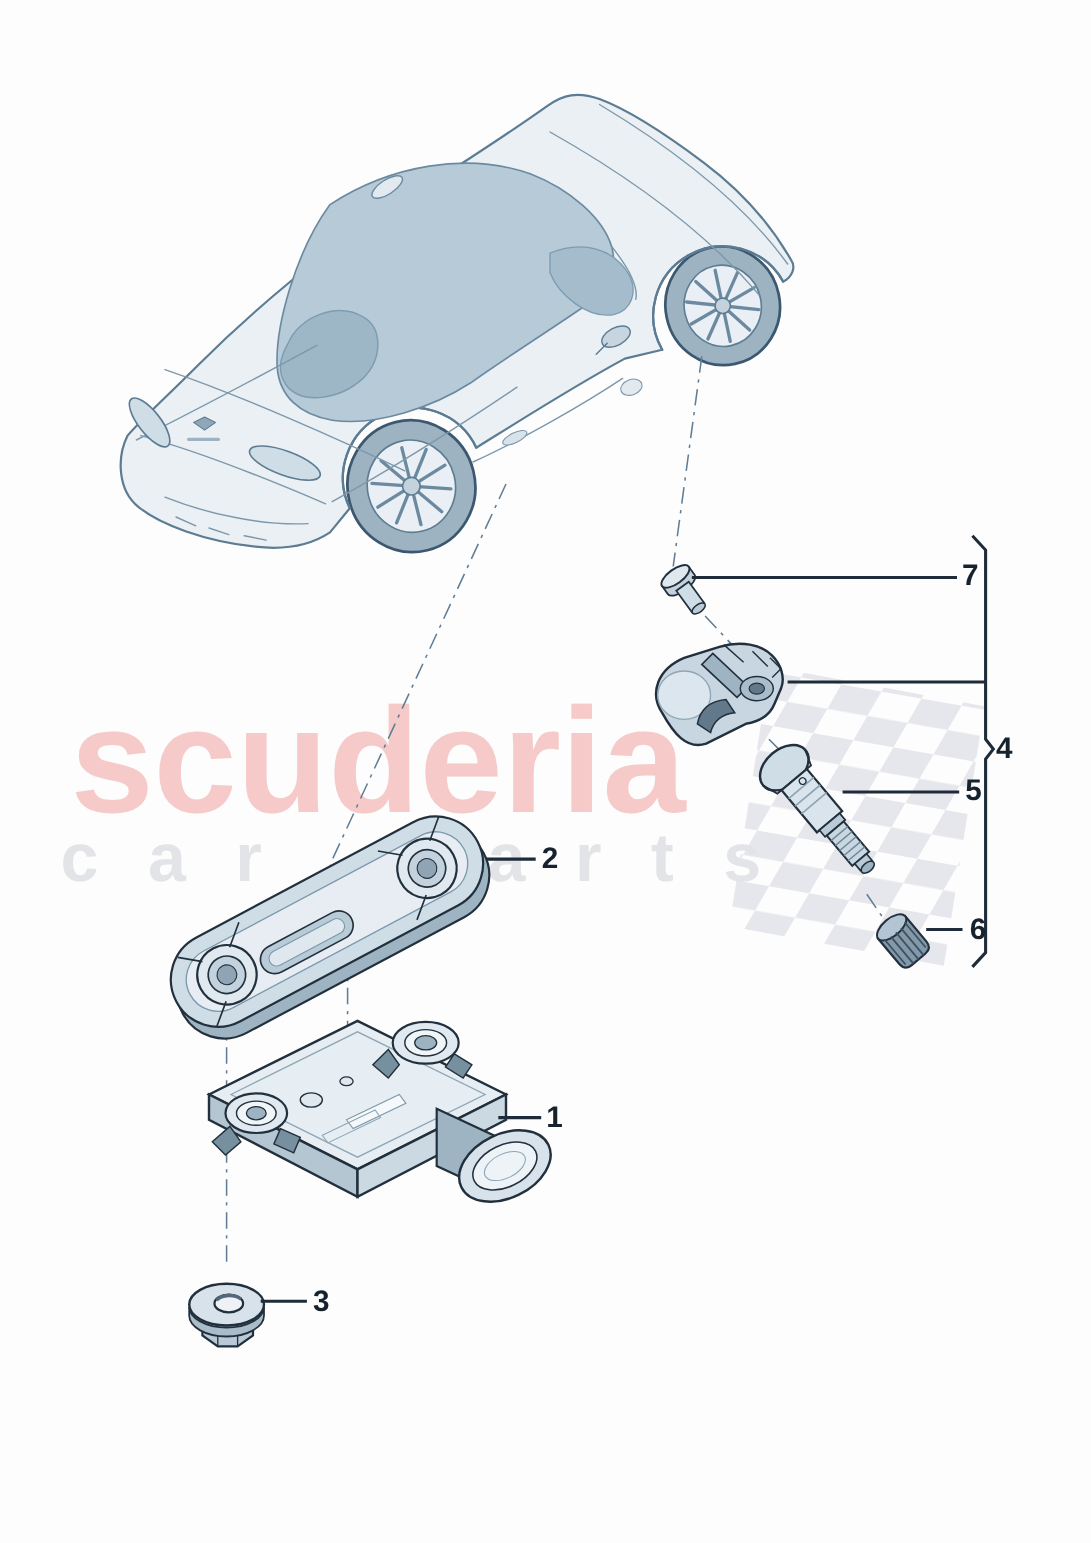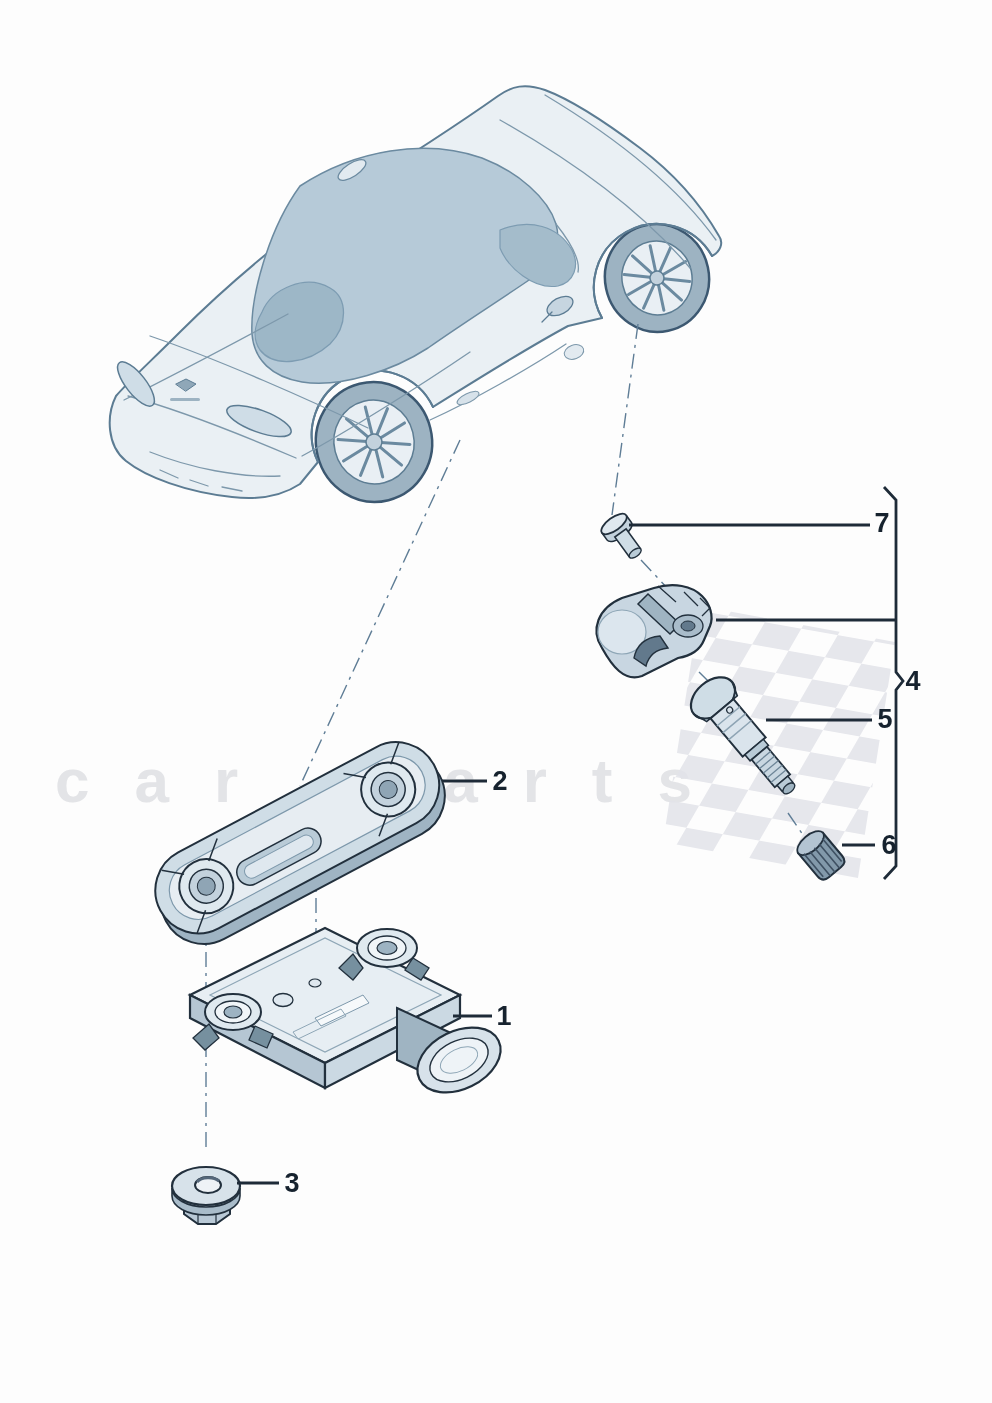--- a/index.html
+++ b/index.html
@@ -21,20 +21,21 @@
   .callout{
     position:absolute;z-index:3;transform:translate(-50%,-50%);
     font-size:27px;font-weight:bold;color:#16222e;line-height:1;
   }
 </style>
 </head>
 <body>
 
 <div class="page">
 
+  <div class="watermark-brand" style="color: rgb(246, 202, 200);">scuderia</div>
   <div class="watermark-tagline" style="color: rgb(227, 228, 231);">car parts</div>
 
   <svg class="diagram-svg" width="992" height="1403" viewBox="0 0 992 1403">
     <defs>
       <pattern id="chk" width="74" height="48" patternUnits="userSpaceOnUse" patternTransform="rotate(10) skewX(-20)">
         <rect x="0" y="0" width="37" height="24" fill="#e2e3e9"></rect>
         <rect x="37" y="24" width="37" height="24" fill="#e2e3e9"></rect>
       </pattern>
     </defs>
 

